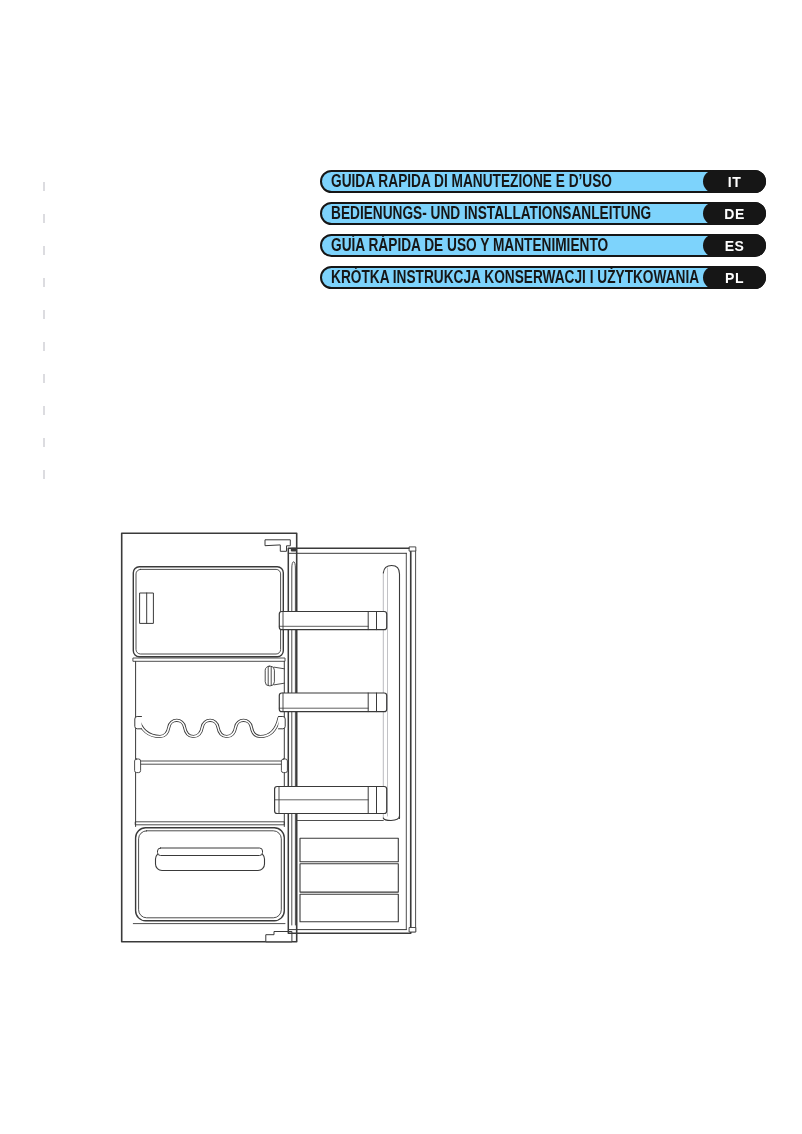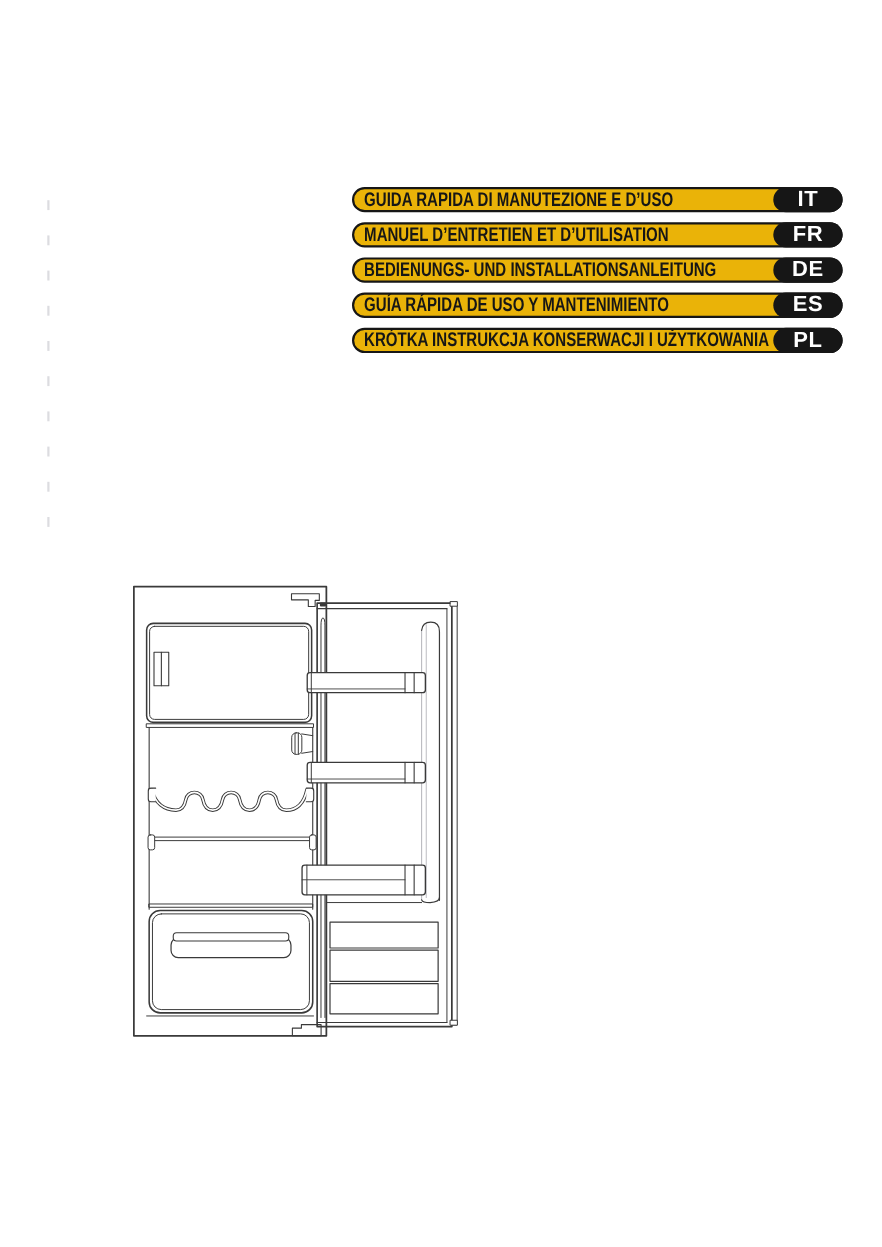--- a/index.html
+++ b/index.html
@@ -9,36 +9,36 @@
   }
   
   .tick{
     position:absolute;left:43px;width:2px;height:9px;background:#dcdce0;
   }
   
   .banner-list{
     position:absolute;left:320px;top:170px;width:446px;
   }
   .banner-row{
-    position:relative;height:23px;margin-bottom:9px;background:#eab308;
+    position:relative;height:23px;margin-bottom:9px;background:#7dd3fc;
     border:2px solid #161616;border-radius:13px;box-sizing:border-box;
     display:flex;align-items:center;padding-left:9px;
   }
   .banner-title{
     font-size:18px;font-weight:bold;color:#161616;white-space:nowrap;
     transform:scaleX(0.76);transform-origin:left center;letter-spacing:0;
   }
   .banner-row:nth-child(7) .banner-title{transform:scaleX(0.72);}
   .banner-row:nth-child(8) .banner-title{transform:scaleX(0.72);}
   .banner-row:nth-child(9) .banner-title{transform:scaleX(0.66);font-size:17px;}
   .lang-pill{
     position:absolute;right:-2px;top:-2px;bottom:-2px;width:63px;
     background:#161616;border-radius:13px;color:#fff;
     display:flex;align-items:center;justify-content:center;
-    font-size:20px;font-weight:bold;letter-spacing:0.5px;text-align:right;
+    font-size:14px;font-weight:bold;letter-spacing:0.5px;text-align:right;
   }
   .fridge{
     position:absolute;left:100px;top:515px;width:350px;height:450px;
   }
 </style>
 </head>
 <body>
 
 <div>
   <div class="tick" style="top:182px"></div>
@@ -50,24 +50,20 @@
   <div class="tick" style="top:374px"></div>
   <div class="tick" style="top:406px"></div>
   <div class="tick" style="top:438px"></div>
   <div class="tick" style="top:470px"></div>
 </div>
 
 <div class="banner-list">
   <div class="banner-row">
     <span class="banner-title">GUIDA RAPIDA DI MANUTEZIONE E D’USO</span>
     <span class="lang-pill">IT</span>
-  </div>
-  <div class="banner-row">
-    <span class="banner-title">MANUEL D’ENTRETIEN ET D’UTILISATION</span>
-    <span class="lang-pill">FR</span>
   </div>
   <div class="banner-row">
     <span class="banner-title">BEDIENUNGS- UND INSTALLATIONSANLEITUNG</span>
     <span class="lang-pill">DE</span>
   </div>
   <div class="banner-row">
     <span class="banner-title">GUÍA RÁPIDA DE USO Y MANTENIMIENTO</span>
     <span class="lang-pill">ES</span>
   </div>
   <div class="banner-row">

